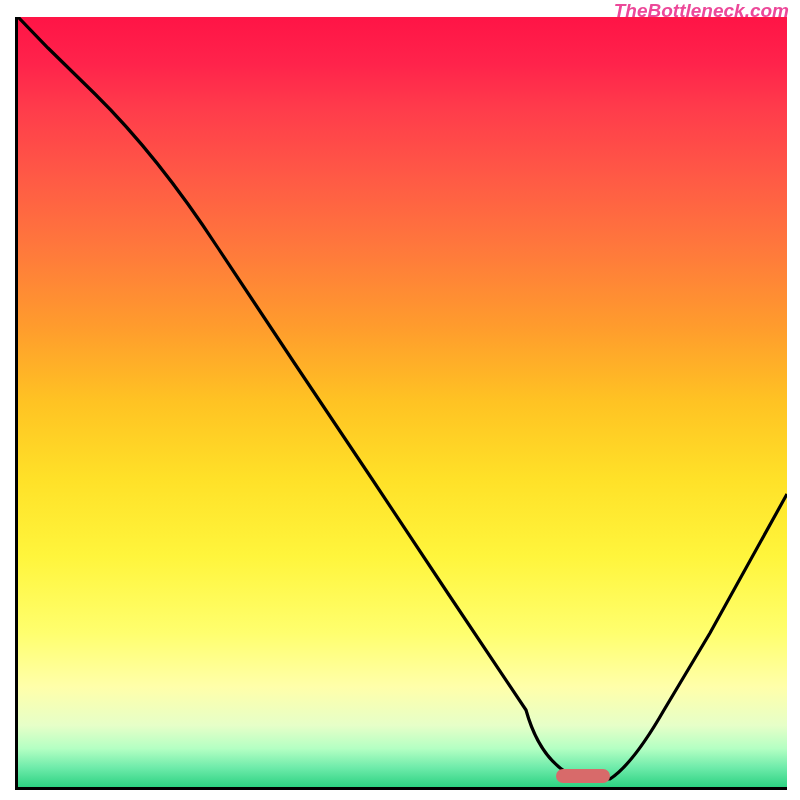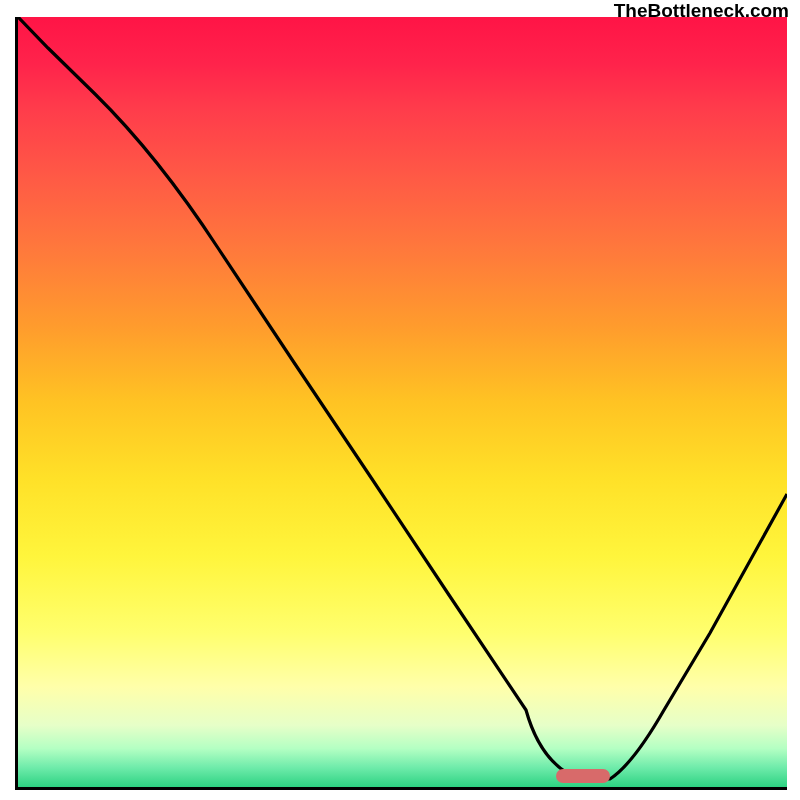--- a/index.html
+++ b/index.html
@@ -38,21 +38,22 @@
     rgb(110, 235, 170) 97.5%,
     rgb(45, 210, 130) 100%
   );
 }
 .branding {
   position: absolute;
   top: 0px;
   right: 11px;
   font-size: 19px;
   font-weight: bold;
-  color: #000000;
+  color: #ec4899;
+  font-style: italic;
 }
 svg.overlay {
   position: absolute;
   left: 18px;
   top: 17px;
   width: 769px;
   height: 770px;
 }
 .x-axis {
   position: absolute;

